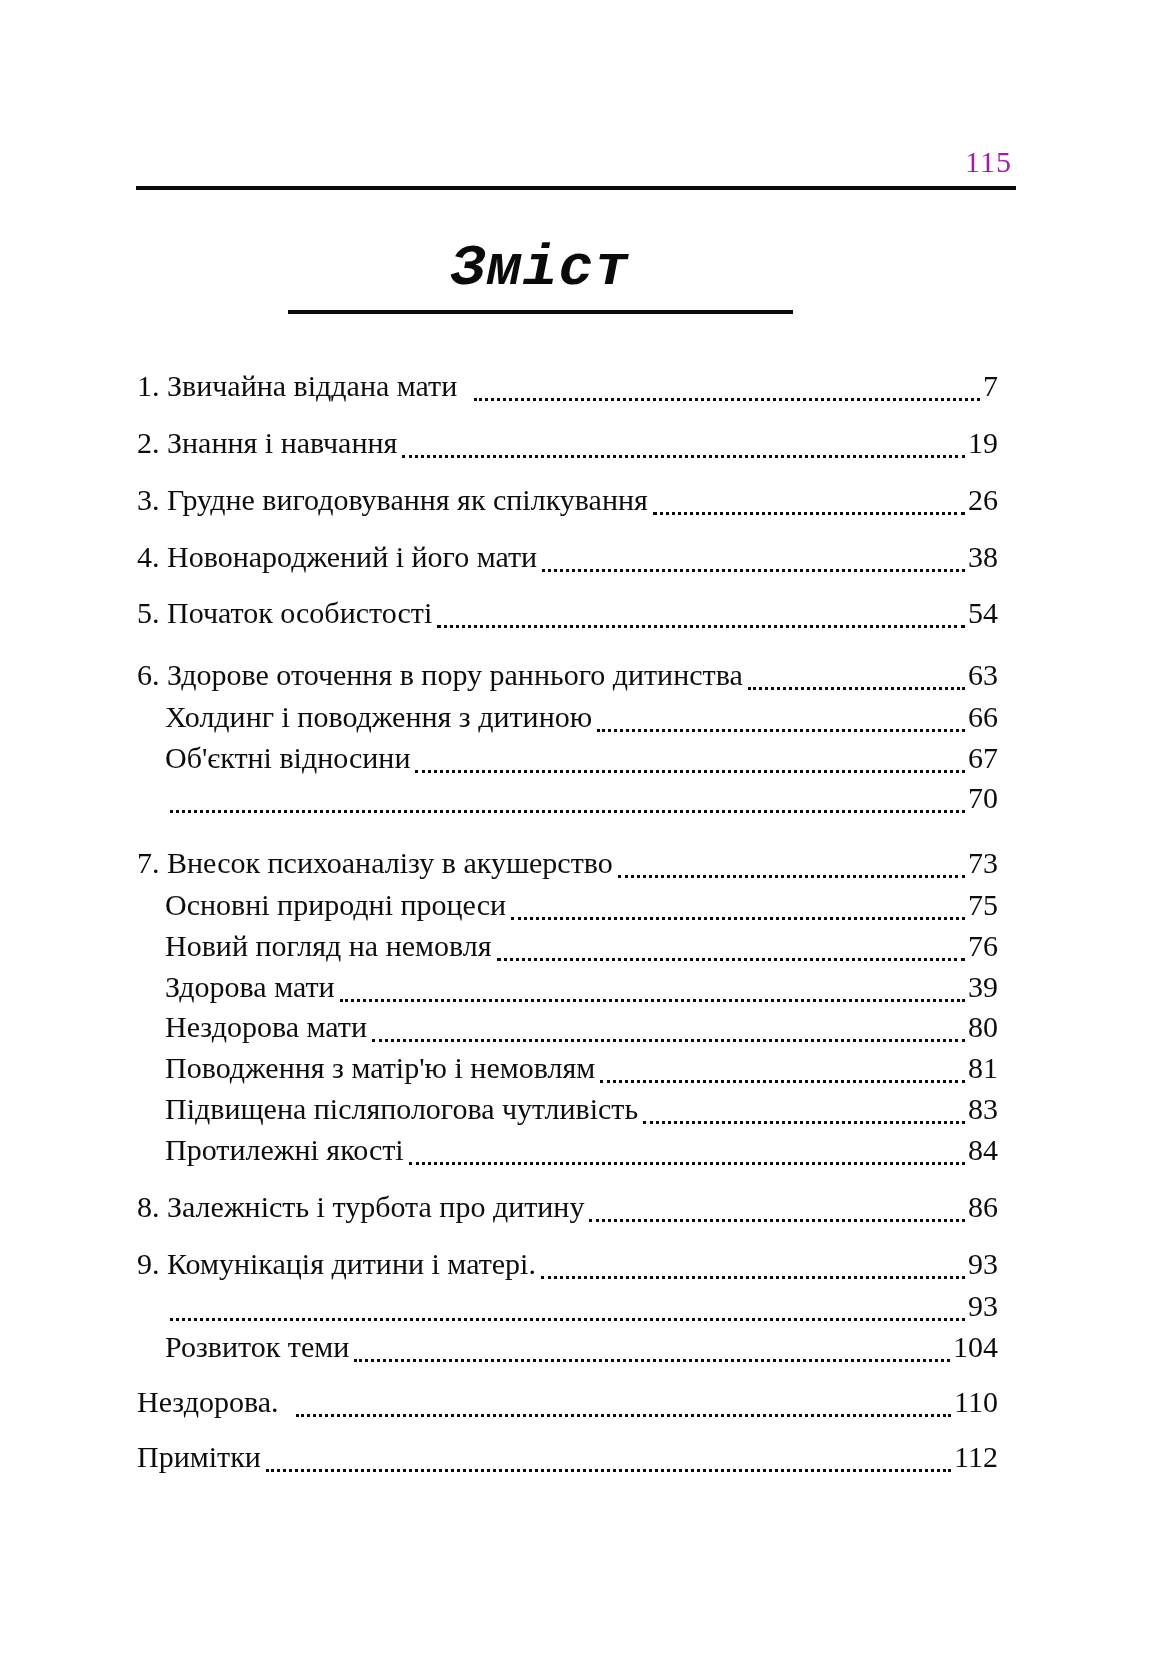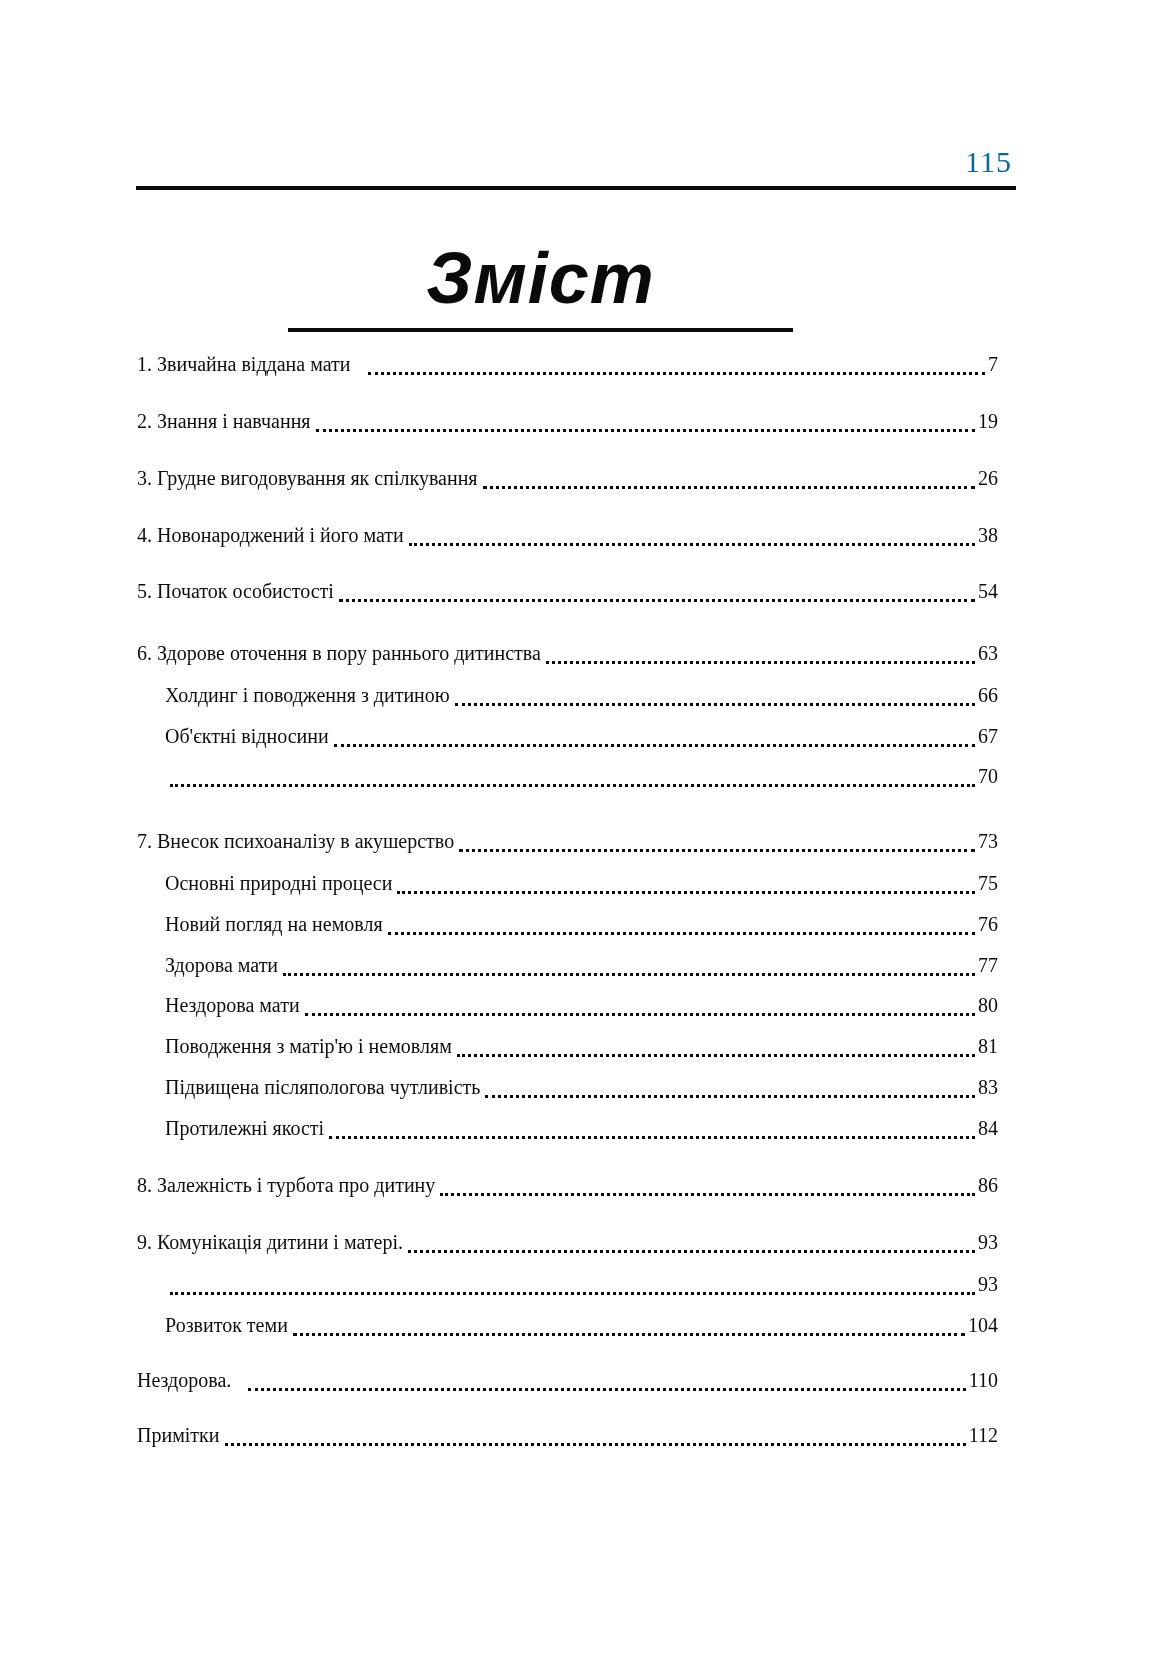--- a/index.html
+++ b/index.html
@@ -12,64 +12,65 @@
     overflow:hidden;
   }
   .page{position:absolute;inset:0;}
 
   
   .folio{
     position:absolute;
     top:146px;right:146px;
     font-size:30px;line-height:32px;
     letter-spacing:1px;
-    color:#0369a1;
+    color:#a21caf;
     text-align:center;
   }
   .top-rule{
     position:absolute;
     left:136px;top:186px;
     width:880px;height:4px;
     background:#0a0a0a;
   }
 
   
   .title-wrap{
     position:absolute;
     left:288px;top:228px;width:505px;
     text-align:center;
   }
   .title-wrap h1{
-    margin:17px;
-    font-family:Liberation Sans, sans-serif;
+    margin:8px;
+    font-family:Liberation Mono, monospace;
     font-style:italic;
     font-weight:bold;
-    font-size:72px;line-height:66px;
+    font-size:58px;line-height:66px;
     color:#0a0a0a;
     letter-spacing:1px;
   }
   .title-underline{
     margin-top:4px;
     height:4px;
     background:#0a0a0a;
   }
 
   
   .toc{
     position:absolute;
     left:137px;top:0;width:861px;height:100%;
   }
   .row{
     position:absolute;
     left:0;right:0;
     display:flex;
-    align-items:flex-start;
-    font-size:20px;
+    align-items:center;
+    font-size:30px;
     line-height:36px;
     white-space:nowrap;
+    margin-top:22px;
   }
   .row .lbl{flex:0 0 auto;color:#0d0d0d;}
   .row .dots{
     flex:1 1 auto;
     height:26px;
     margin:0 3px 0 5px;
     border-bottom:3.5px dotted #0a0a0a;
     min-width:20px;
   }
   .row .pg{flex:0 0 auto;text-align:right;color:#0d0d0d;}
@@ -158,21 +159,21 @@
 
     <div class="row sub" style="top:906px">
       <span class="lbl">Новий погляд на немовля</span>
       <span class="dots"></span>
       <span class="pg">76</span>
     </div>
 
     <div class="row sub" style="top:947px">
       <span class="lbl">Здорова мати</span>
       <span class="dots"></span>
-      <span class="pg">77</span>
+      <span class="pg">39</span>
     </div>
 
     <div class="row sub" style="top:987px">
       <span class="lbl">Нездорова мати</span>
       <span class="dots"></span>
       <span class="pg">80</span>
     </div>
 
     <div class="row sub" style="top:1028px">
       <span class="lbl">Поводження з матір'ю і немовлям</span>

